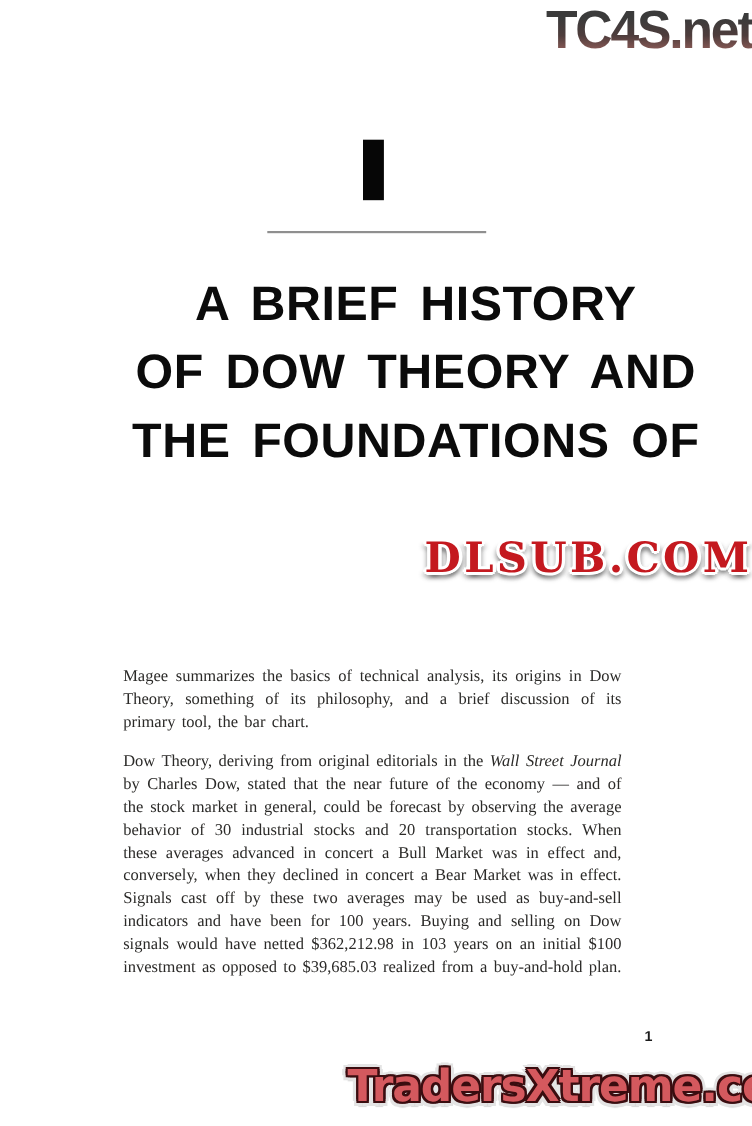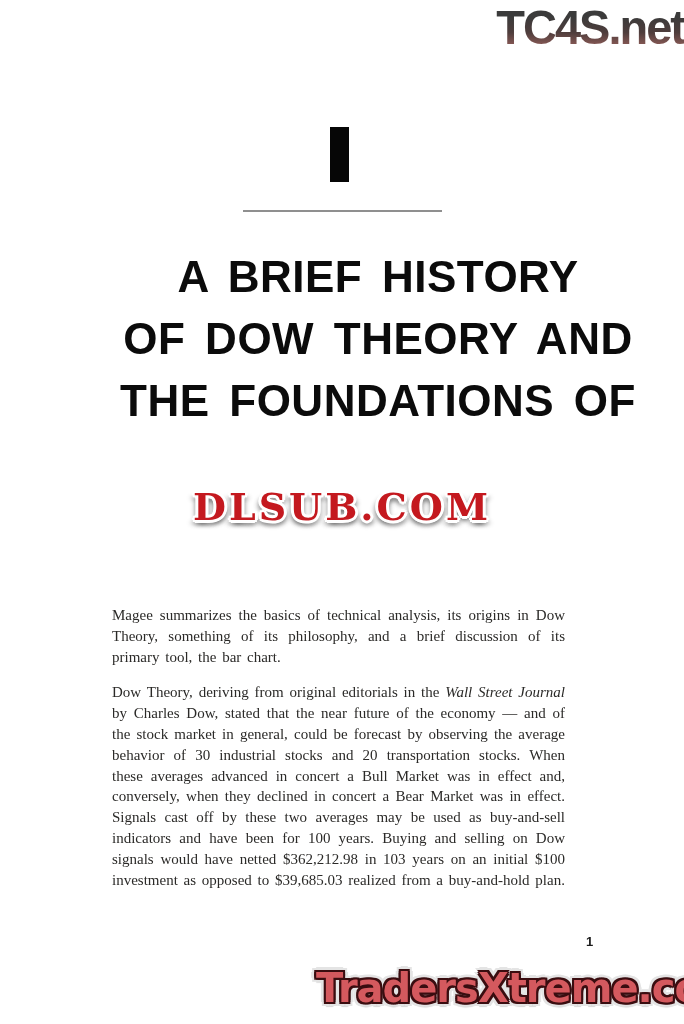--- a/index.html
+++ b/index.html
@@ -54,21 +54,21 @@
     line-height:62px;
     letter-spacing:0.5px;
     word-spacing:7px;
     color:#0b0b0b;
     padding-left:36px;
   }
 
   .dlsub{
     position:absolute;left:0;top:484px;
     width:684px;
-    text-align:center;
+    text-align:right;
     font-family:"DejaVu Serif",serif;
     font-weight:bold;
     font-size:38px;
     letter-spacing:3px;
     color:#c4191f;
     text-shadow:
       -2px -2px 0 #ffffff, 2px -2px 0 #ffffff, -2px 2px 0 #ffffff, 2px 2px 0 #ffffff,
       -3px 0 0 #ffffff, 3px 0 0 #ffffff, 0 -3px 0 #ffffff, 0 3px 0 #ffffff,
       0 5px 4px rgba(60,60,60,0.55), 4px 4px 4px rgba(60,60,60,0.4), -4px 4px 4px rgba(60,60,60,0.4);
   }

